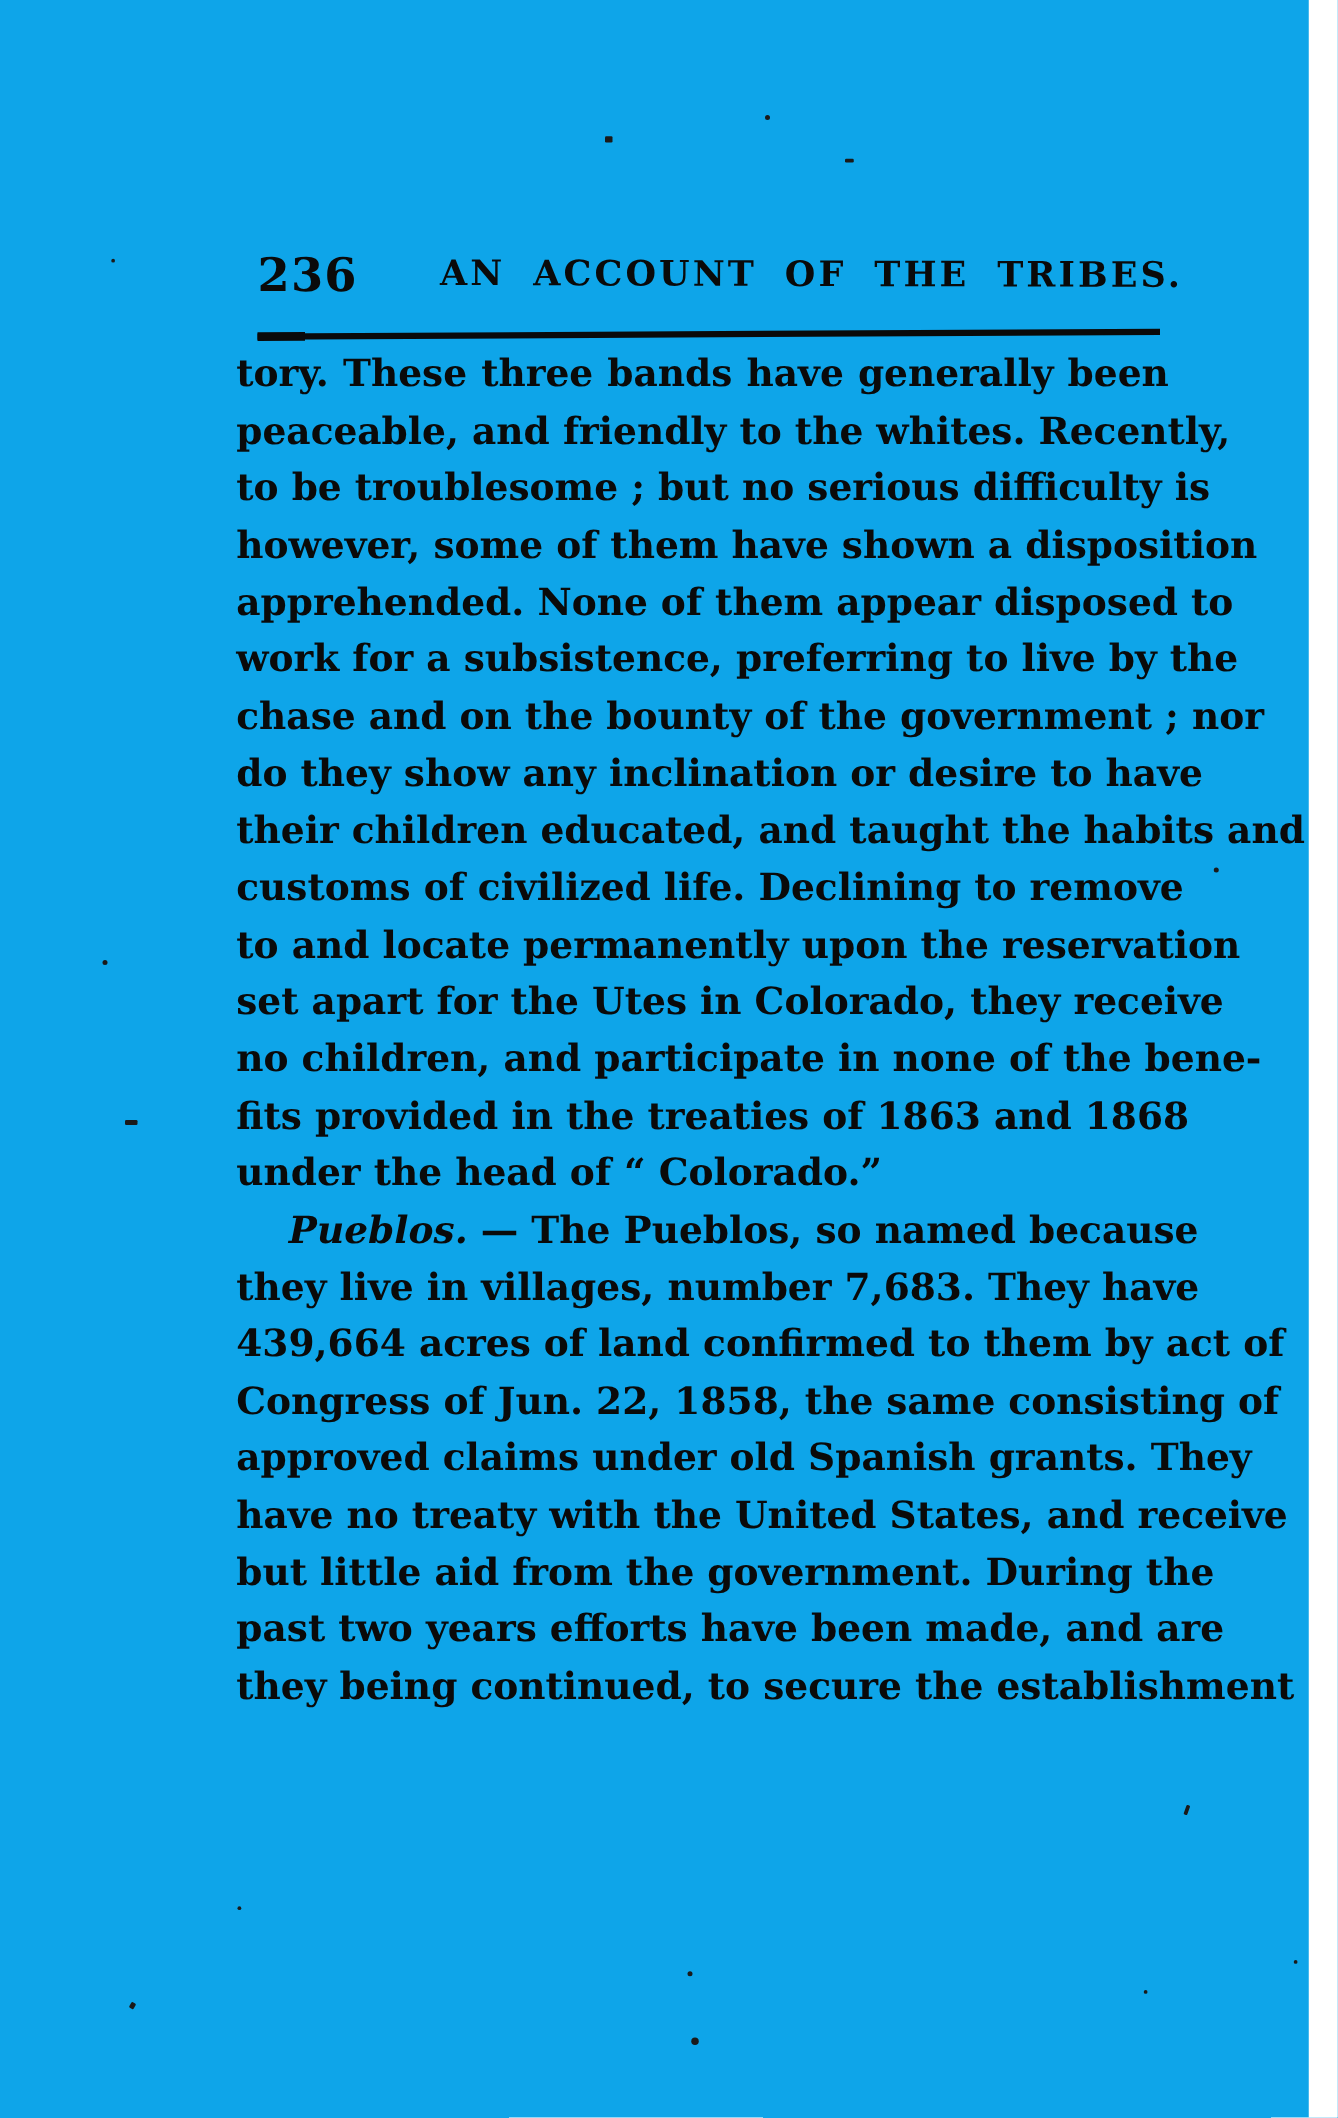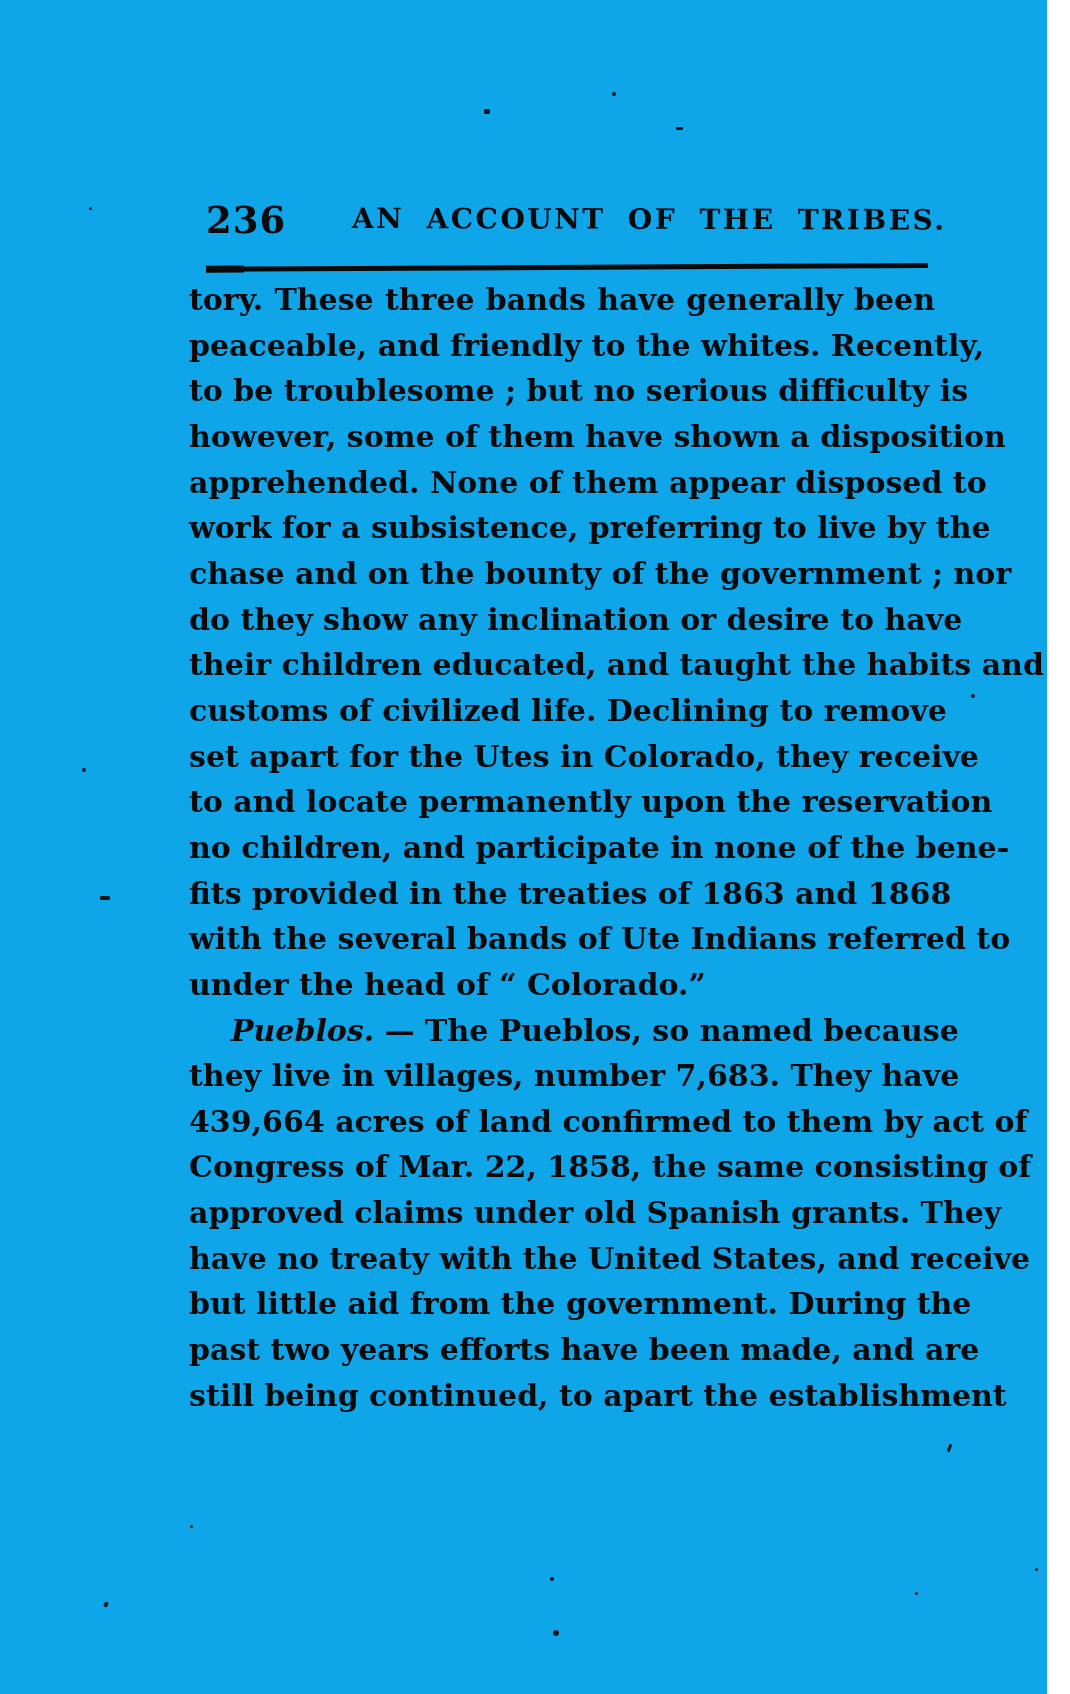--- a/index.html
+++ b/index.html
@@ -101,38 +101,37 @@
     <div class="line">tory.  These three bands have generally been</div>
     <div class="line">peaceable, and friendly to the whites.  Recently,</div>
     <div class="line">to be troublesome ; but no serious difficulty is</div>
     <div class="line">however, some of them have shown a disposition</div>
     <div class="line">apprehended.  None of them appear disposed to</div>
     <div class="line">work for a subsistence, preferring to live by the</div>
     <div class="line">chase and on the bounty of the government ; nor</div>
     <div class="line">do they show any inclination or desire to have</div>
     <div class="line">their children educated, and taught the habits and</div>
     <div class="line">customs of civilized life.  Declining to remove</div>
+    <div class="line">to and locate permanently upon the reservation</div>
     <div class="line">set apart for the Utes in Colorado, they receive</div>
-    <div class="line">to and locate permanently upon the reservation</div>
     <div class="line">no children, and participate in none of the bene-</div>
     <div class="line">fits provided in the treaties of 1863 and 1868</div>
-    <div class="line">with the several bands of Ute Indians referred to</div>
     <div class="line para-end">under the head of “ Colorado.”</div>
     <div class="line indent">
       <span class="italic">Pueblos.</span>
       <span>— The Pueblos, so named because</span>
     </div>
     <div class="line">they live in villages, number 7,683.  They have</div>
     <div class="line">439,664 acres of land confirmed to them by act of</div>
-    <div class="line">Congress of Mar. 22, 1858, the same consisting of</div>
+    <div class="line">Congress of Jun. 22, 1858, the same consisting of</div>
     <div class="line">approved claims under old Spanish grants.  They</div>
     <div class="line">have no treaty with the United States, and receive</div>
     <div class="line">but little aid from the government.  During the</div>
     <div class="line">past two years efforts have been made, and are</div>
-    <div class="line">still being continued, to apart the establishment</div>
+    <div class="line">they being continued, to secure the establishment</div>
   </div>
 
   <div class="speck" style="left:612px; top:92px;  width:4px; height:4px;"></div>
   <div class="speck" style="left:484px; top:109px; width:6px; height:5px; border-radius:1px;"></div>
   <div class="speck" style="left:676px; top:127px; width:7px; height:3px; border-radius:1px;"></div>
   <div class="speck" style="left:89px;  top:207px; width:3px; height:3px;"></div>
   <div class="speck" style="left:82px;  top:768px; width:4px; height:4px;"></div>
   <div class="speck" style="left:100px; top:896px; width:10px; height:4px; border-radius:1px;"></div>
   <div class="speck" style="left:971px; top:694px; width:4px; height:4px;"></div>
   <div class="speck" style="left:948px; top:1444px; width:3px; height:8px; border-radius:1px; transform:rotate(20deg);"></div>

